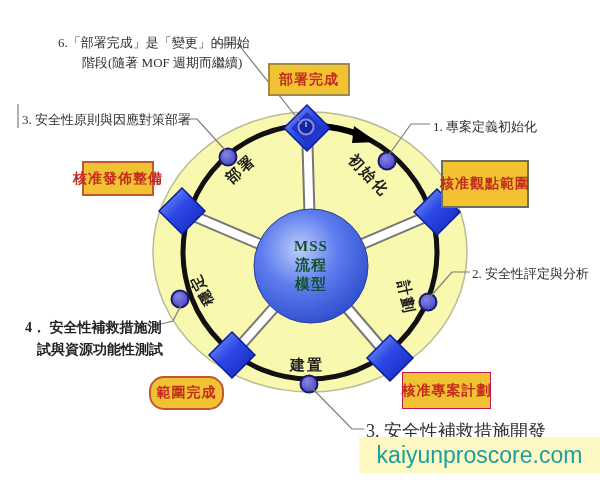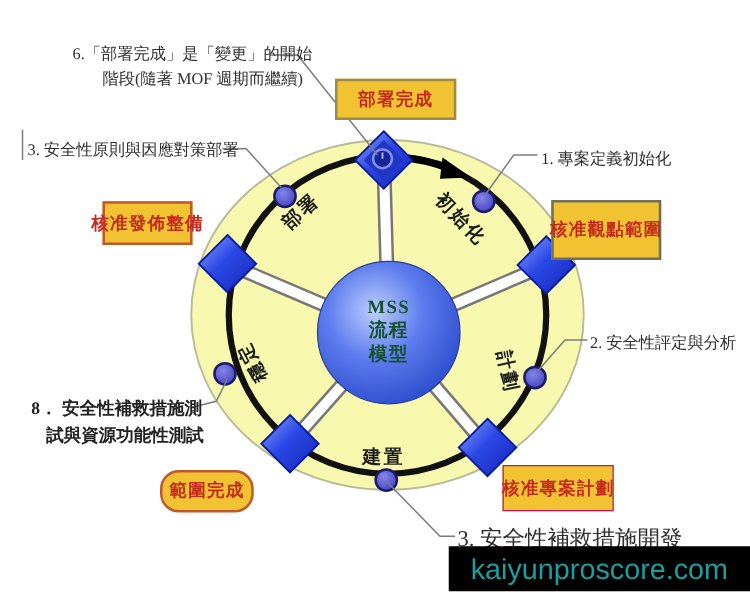--- a/index.html
+++ b/index.html
@@ -29,21 +29,21 @@
     white-space:nowrap;transform-origin:center center;letter-spacing:2px;
   }
   
   .sphere-text{
     position:absolute;left:266px;top:237px;width:90px;text-align:center;
     font-size:15px;font-weight:bold;color:#14532d;line-height:19px;letter-spacing:1px;
   }
   
   .watermark{
     position:absolute;left:359px;top:437px;width:241px;height:36px;
-    background:#000000;display:flex;align-items:center;justify-content:center;
+    background:#fef9c3;display:flex;align-items:center;justify-content:center;
     font-family:"Liberation Sans","DejaVu Sans",sans-serif;
     font-size:23px;color:#1a9e9e;
   }
 </style>
 </head>
 <body>
 
 <div class="canvas">
 
   <svg width="600" height="480" viewBox="0 0 600 480">
@@ -124,35 +124,35 @@
     <div>流程</div>
     <div>模型</div>
   </div>
 
   <div class="phase" style="left:224px;top:160px;transform:rotate(-42deg);">部署</div>
   <div class="phase" style="left:343px;top:166px;transform:rotate(46deg);">初始化</div>
   <div class="phase" style="left:389px;top:288px;transform:rotate(78deg);">計劃</div>
   <div class="phase" style="left:290px;top:356px;">建置</div>
   <div class="phase" style="left:185px;top:280px;transform:rotate(-118deg);">穩定</div>
 
-  <div class="label-box bx-deploy" style="left:268px;top:63px;width:97px;height:33px;">部署完成</div>
+  <div class="label-box bx-deploy" style="left:268px;top:63px;width:82px;height:33px;">部署完成</div>
   <div class="label-box bx-vision" style="left:441px;top:160px;width:88px;height:48px;">核准觀點範圍</div>
   <div class="label-box bx-release" style="left:82px;top:161px;width:72px;height:35px;">核准發佈整備</div>
-  <div class="label-box bx-scope" style="left:128px;top:376px;width:75px;height:34px;border-radius:15px;">範圍完成</div>
+  <div class="label-box bx-scope" style="left:149px;top:376px;width:75px;height:34px;border-radius:15px;">範圍完成</div>
   <div class="label-box bx-plan" style="left:402px;top:372px;width:89px;height:37px;">核准專案計劃</div>
 
   <div class="abs note" style="left:32px;top:33px;margin-left:26px;">
     <div>6.「部署完成」是「變更」的開始</div>
     <div style="margin-left:24px;">階段(隨著 MOF 週期而繼續)</div>
   </div>
   <div class="abs note" style="left:22px;top:110px;">3. 安全性原則與因應對策部署</div>
   <div class="abs note" style="left:433px;top:117px;">1. 專案定義初始化</div>
   <div class="abs note" style="left:472px;top:264px;">2. 安全性評定與分析</div>
   <div class="abs note-4" style="left:25px;top:317px;">
-    <div>8． 安全性補救措施測</div>
+    <div>4． 安全性補救措施測</div>
     <div style="margin-left:12px;">試與資源功能性測試</div>
   </div>
   <div class="abs note" style="left:366px;top:421px;font-size:18px;">3. 安全性補救措施開發</div>
 
   <div class="watermark">
     <span>kaiyunproscore.com</span>
   </div>
 
 </div>
 

